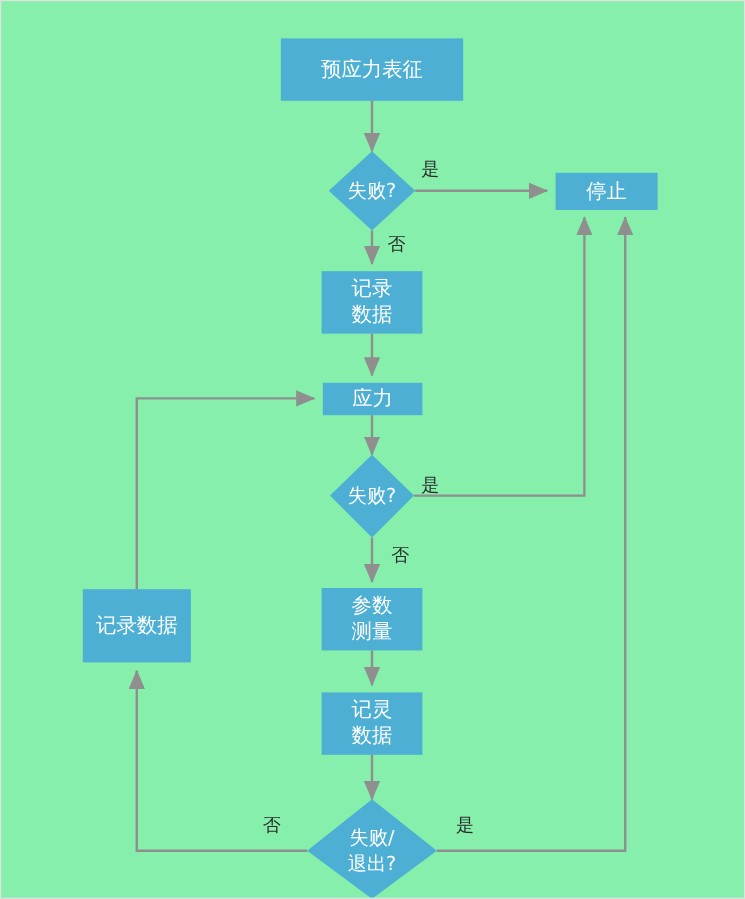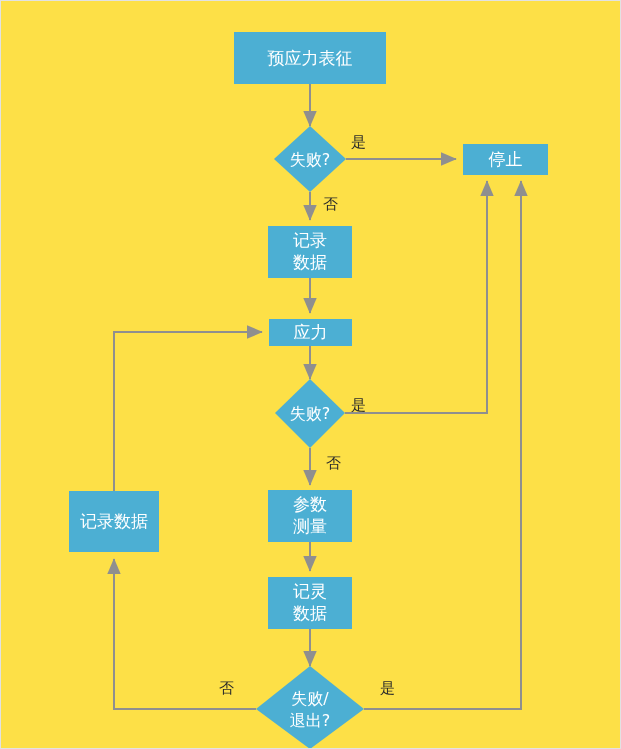--- a/index.html
+++ b/index.html
@@ -7,21 +7,21 @@
     padding: 0;
     background: #ffffff;
   }
   body {
     font-family: "DejaVu Sans", "Liberation Sans", sans-serif;
   }
   #canvas {
     position: relative;
     width: 621px;
     height: 749px;
-    background: #fde047;
+    background: #86efac;
     box-sizing: border-box;
     border: 1px solid #e2e2e2;
     overflow: hidden;
   }
   svg#flow {
     position: absolute;
     left: 0;
     top: 0;
     width: 621px;
     height: 749px;

